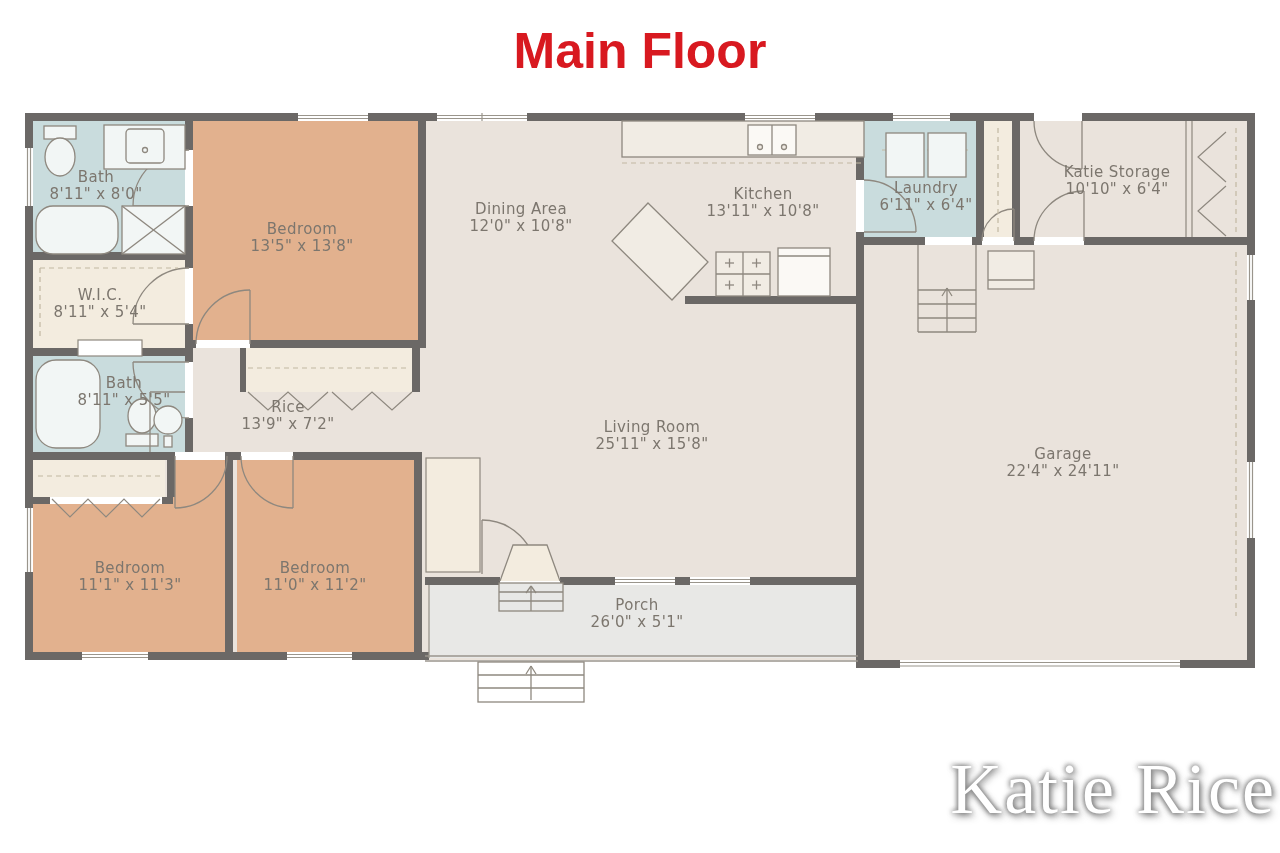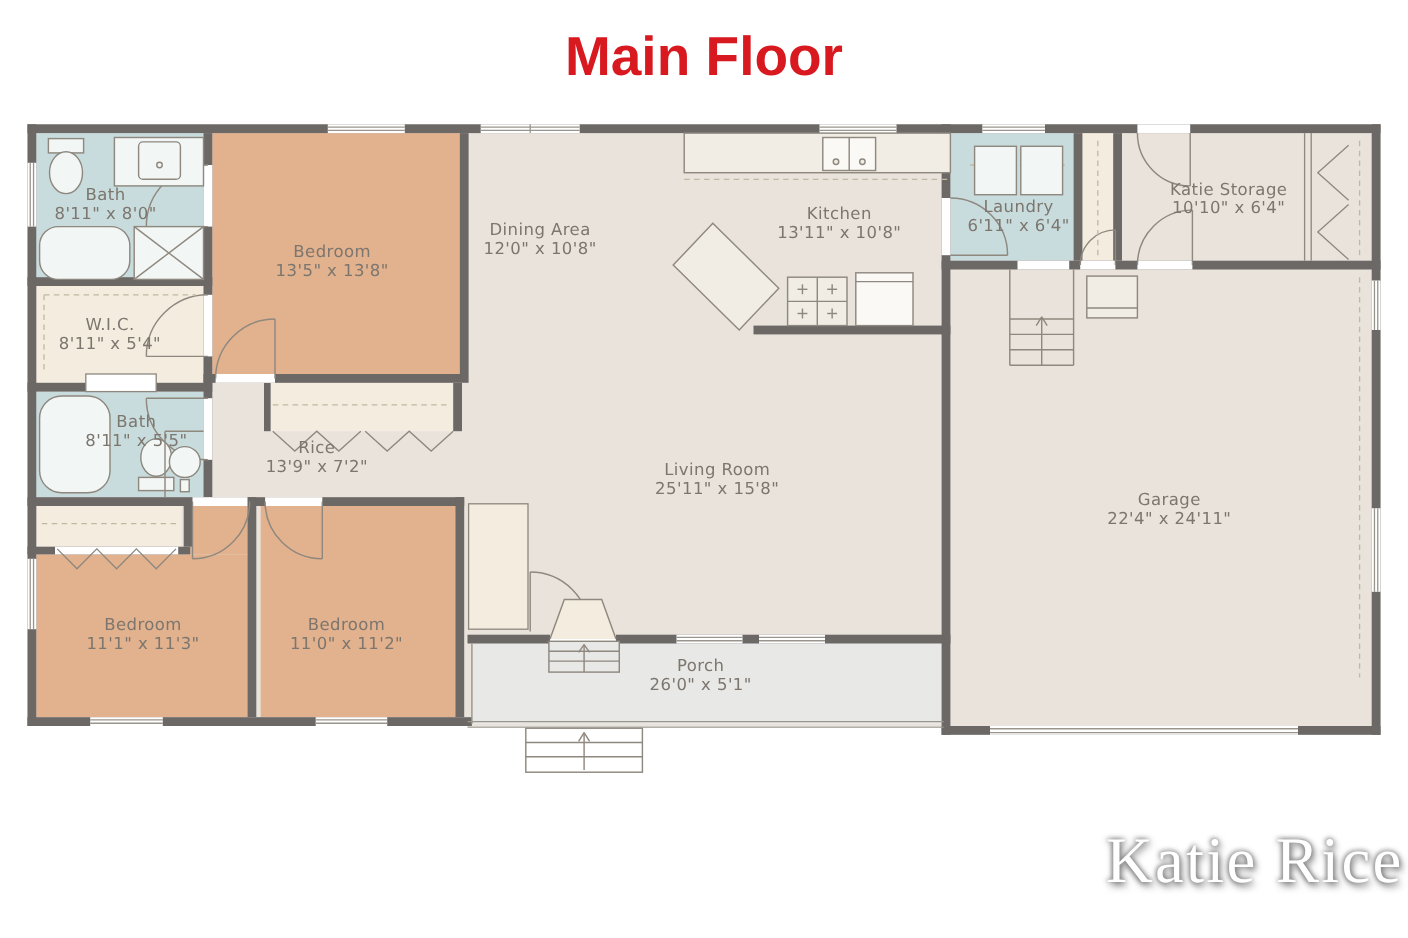--- a/index.html
+++ b/index.html
@@ -7,21 +7,21 @@
           font-family:"DejaVu Sans", sans-serif;}
   #plan-svg{position:absolute;left:0;top:0;}
   .page-title{position:absolute;left:0;top:22px;width:100%;text-align:center;
       font-family:"Liberation Sans", sans-serif;font-weight:bold;font-size:50px;
       color:#d81920;letter-spacing:0px;}
   .room-label{position:absolute;transform:translateX(-50%);text-align:center;
       color:#7c766e;font-size:15px;line-height:16.5px;white-space:nowrap;letter-spacing:.4px;}
   .room-label .rname{display:block;}
   .room-label .rdims{display:block;}
   .watermark{position:absolute;right:4px;top:748px;
-      font-family:"Liberation Serif", serif;font-size:59px;color:#ffffff;
+      font-family:"Liberation Serif", serif;font-size:72px;color:#ffffff;
       text-shadow:0 0 5px rgba(130,130,130,.95), 2px 3px 7px rgba(110,110,110,.85),
                   -1px -1px 5px rgba(150,150,150,.7);letter-spacing:2px;}
   svg line, svg path, svg polyline{vector-effect:non-scaling-stroke;}
 </style>
 </head>
 <body>
 
 <div id="canvas">
 
   <div class="page-title">Main Floor</div>
@@ -331,21 +331,21 @@
       <span class="rdims">8'11" x 5'4"</span>
     </div>
   <div class="room-label" style="left:124px;top:375px">
     <span class="rname">Bath</span>
       <span class="rdims">8'11" x 5'5"</span>
     </div>
   <div class="room-label" style="left:302px;top:221px">
     <span class="rname">Bedroom</span>
       <span class="rdims">13'5" x 13'8"</span>
     </div>
-  <div class="room-label" style="left:491px;top:201px">
+  <div class="room-label" style="left:521px;top:201px">
     <span class="rname">Dining Area</span>
       <span class="rdims">12'0" x 10'8"</span>
     </div>
   <div class="room-label" style="left:763px;top:186px">
     <span class="rname">Kitchen</span>
       <span class="rdims">13'11" x 10'8"</span>
     </div>
   <div class="room-label" style="left:926px;top:180px">
     <span class="rname">Laundry</span>
       <span class="rdims">6'11" x 6'4"</span>

